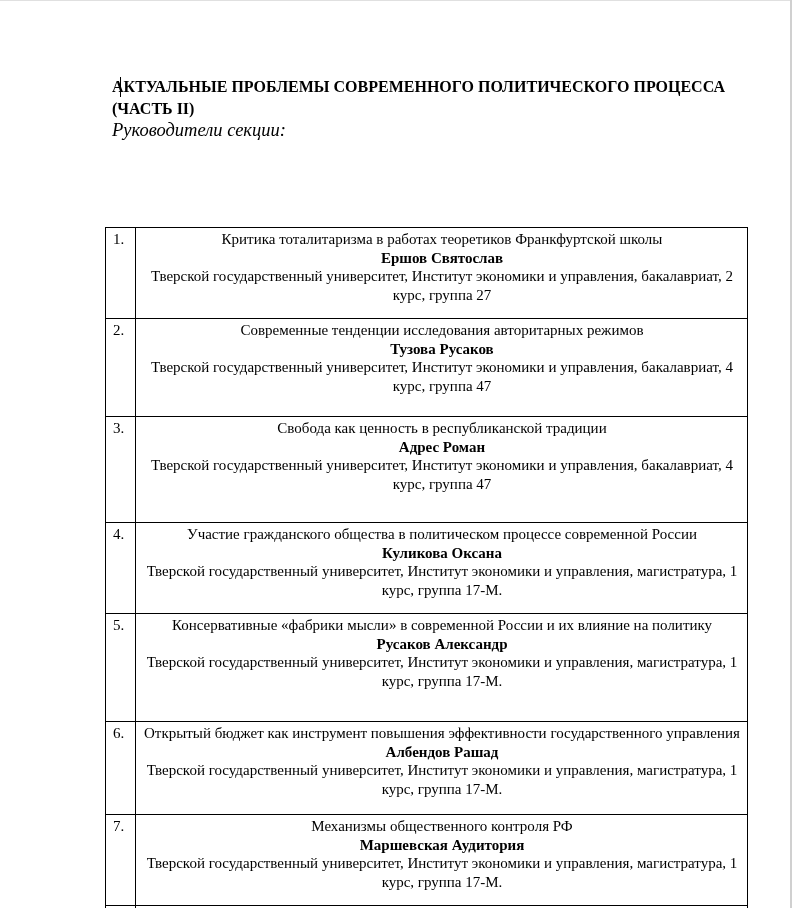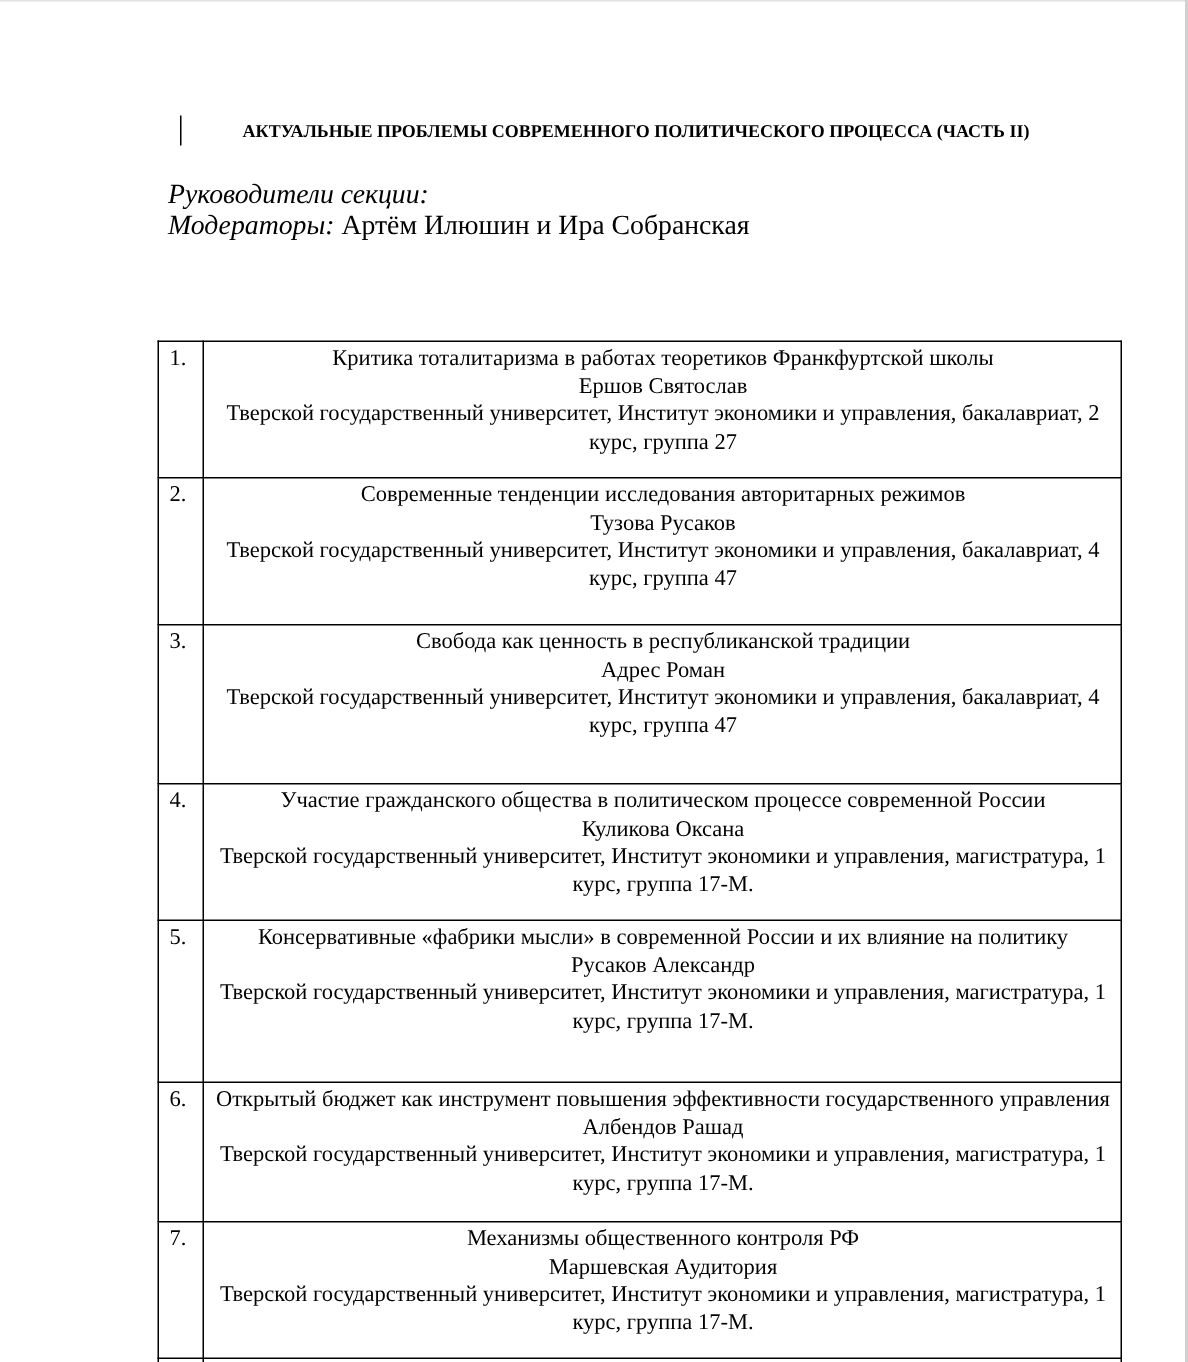--- a/index.html
+++ b/index.html
@@ -9,57 +9,53 @@
     position: relative;
   }
   .page-edge-right {
     position: absolute; top: 0; right: 0; width: 2px; height: 908px; background: #d0d0d0;
   }
   .page-edge-top {
     position: absolute; top: 0; left: 0; width: 792px; height: 1px; background: #e0e0e0;
   }
   .title {
     position: absolute; left: 112px; top: 76px; width: 624px;
-    text-align: center; font-weight: bold; font-size: 12px; line-height: 22px;
+    font-weight: bold; font-size: 16px; line-height: 22px;
   }
   .caret {
     position: absolute; left: 120px; top: 77px; width: 1px; height: 20px; background: #000;
   }
   .info {
     position: absolute; left: 112px; top: 120px; font-size: 18.5px; line-height: 20.5px;
   }
   .info div { white-space: nowrap; }
   .it { font-style: italic; }
   .b { font-weight: bold; }
   table.program {
     position: absolute; left: 105px; top: 227px; width: 643px;
     border-collapse: collapse; table-layout: fixed; font-size: 15px; line-height: 18.5px;
   }
   table.program td { border: 1px solid #000; vertical-align: top; padding: 0; }
   td.num { width: 30px; text-align: left; padding-left: 7px !important; box-sizing: border-box; padding-top: 2px !important; }
   td.content { padding: 2px 6px 0 7px !important; text-align: center; }
   .topic, .author, .aff { display: block; }
-  .author { font-weight: normal; }
+  .author { font-weight: bold; }
 </style>
 </head>
 <body>
 
 <div class="page-edge-top"></div>
 <div class="page-edge-right"></div>
 
 <div class="caret"></div>
 <div class="title">АКТУАЛЬНЫЕ ПРОБЛЕМЫ СОВРЕМЕННОГО ПОЛИТИЧЕСКОГО ПРОЦЕССА (ЧАСТЬ II)</div>
 
 <div class="info">
   <div>
     <span class="it">Руководители секции:</span>
-  </div>
-  <div>
-    <span class="it">Модераторы:</span>
-    <span>Артём Илюшин и Ира Собранская</span>
   </div>
 </div>
 
 <table class="program">
   <tbody>
     <tr style="height:91px">
       <td class="num">1.</td>
       <td class="content">
         <span class="topic">Критика тоталитаризма в работах теоретиков Франкфуртской школы</span>
         <span class="author">Ершов Святослав</span>

